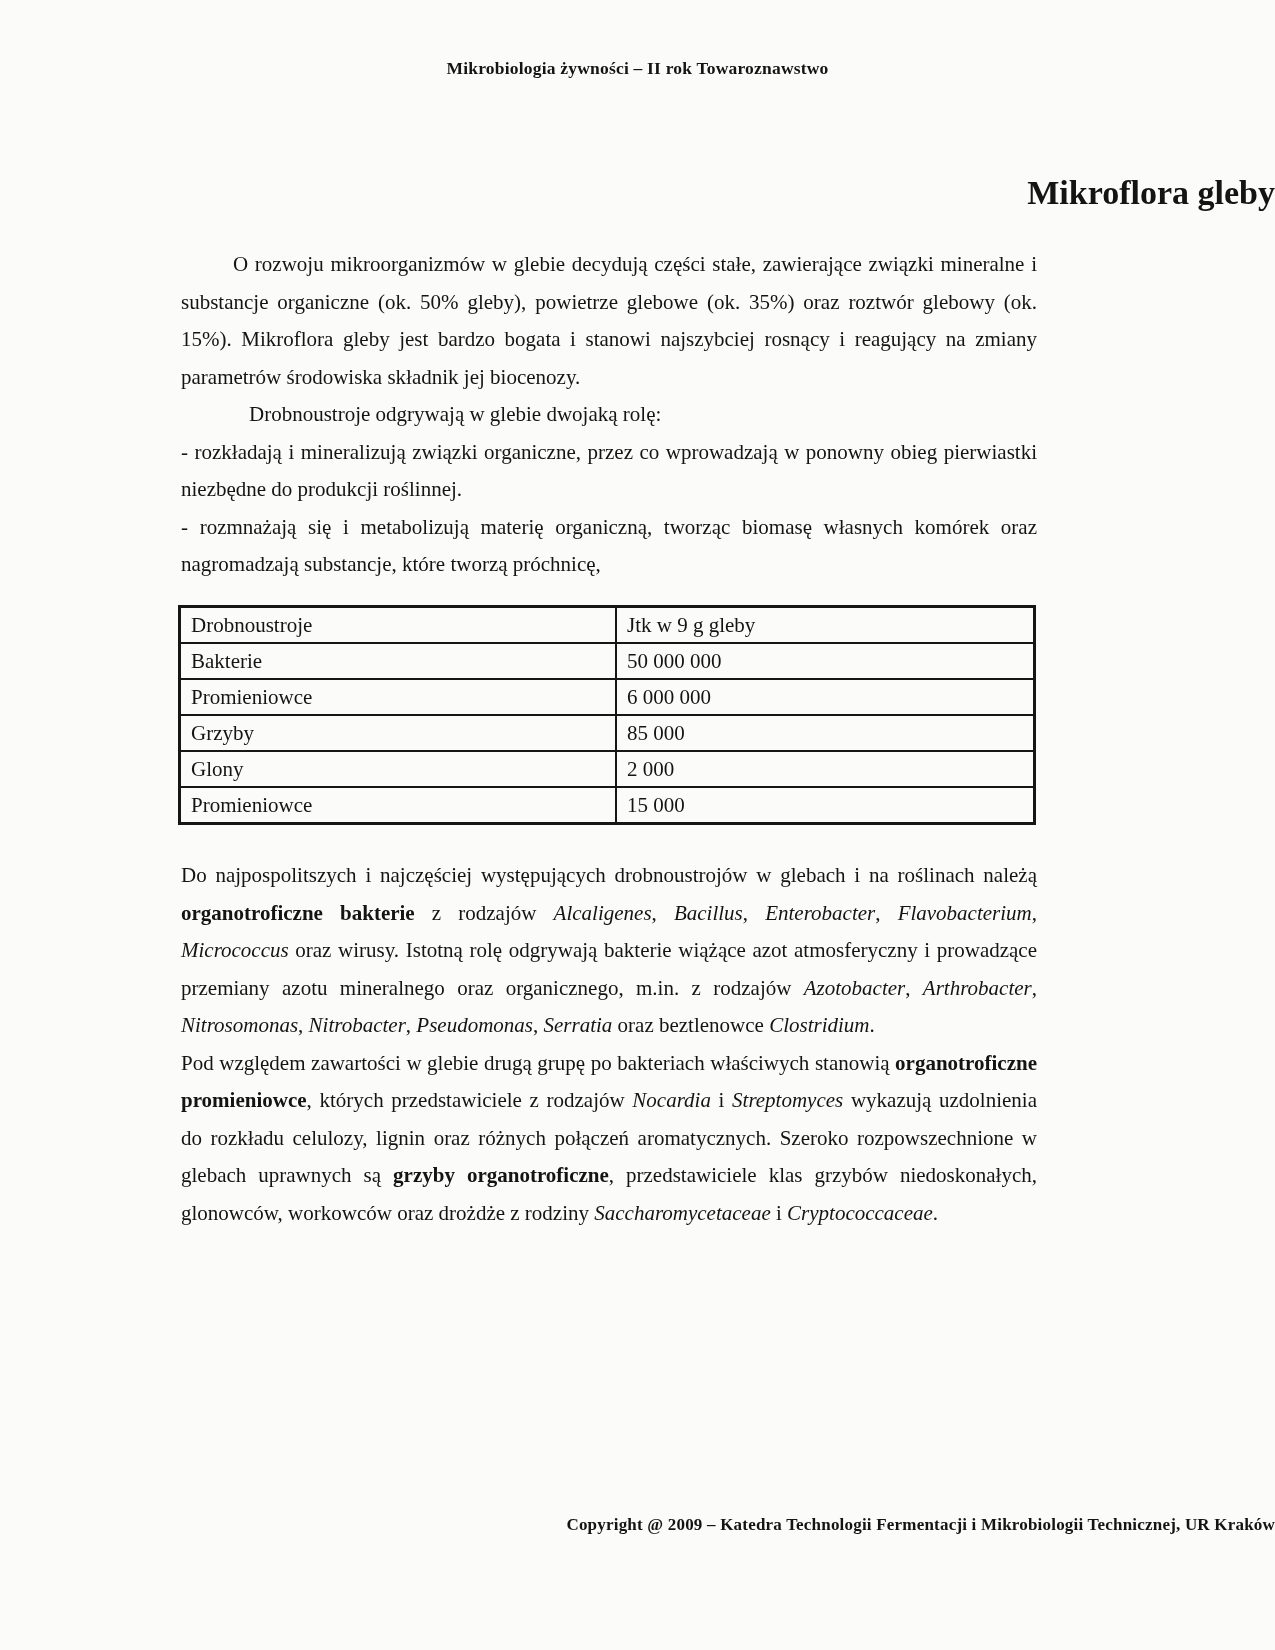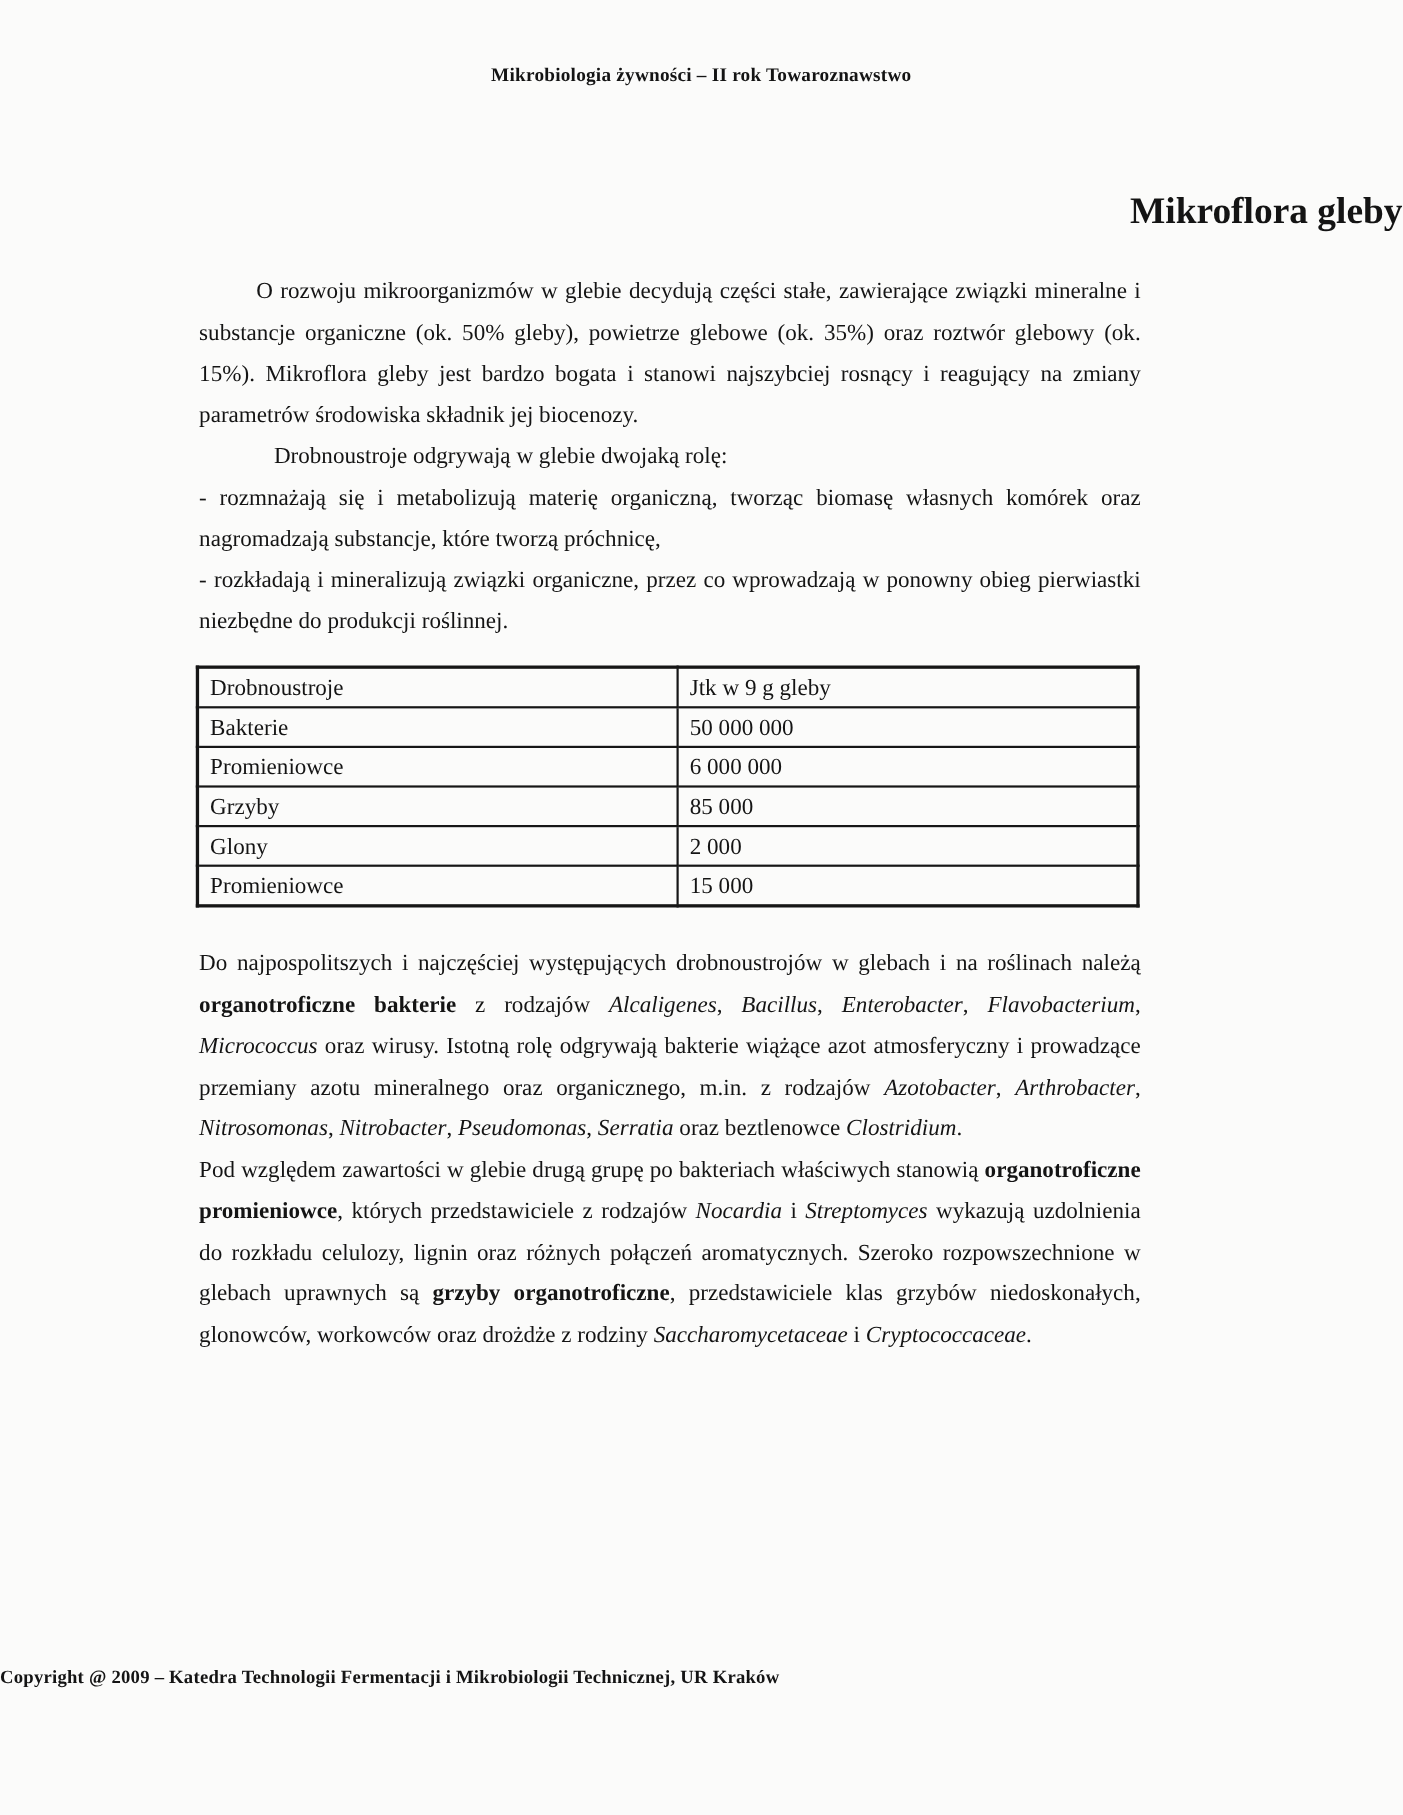--- a/index.html
+++ b/index.html
@@ -50,38 +50,38 @@
   }
   .soil-table { border: 3px solid #161616; font-family: Liberation Serif, serif; }
   .soil-table td.c1 { width: 418px; }
 
   .bottom-block { top: 857px; }
   .b { font-weight: bold; }
   .i { font-style: italic; }
 
   .page-footer {
     position: absolute; top: 1515px; left: 0; width: 100%;
-    text-align: left; font-size: 17px; font-weight: bold;
+    text-align: right; font-size: 17px; font-weight: bold;
     letter-spacing: 0.2px;
   }
 </style>
 </head>
 <body>
 
 <div class="page">
 
   <div class="running-head">Mikrobiologia żywności – II rok Towaroznawstwo</div>
 
   <div class="doc-subtitle">Mikroflora gleby</div>
 
   <div class="col bodytext intro-block">
     <div class="p-indent">O rozwoju mikroorganizmów w glebie decydują części stałe, zawierające związki mineralne i substancje organiczne (ok. 50% gleby), powietrze glebowe (ok. 35%) oraz roztwór glebowy (ok. 15%). Mikroflora gleby jest bardzo bogata i stanowi najszybciej rosnący i reagujący na zmiany parametrów środowiska składnik jej biocenozy.</div>
     <div class="p-indent2">Drobnoustroje odgrywają w glebie dwojaką rolę:</div>
+    <div>- rozkładają i mineralizują związki organiczne, przez co wprowadzają w ponowny obieg pierwiastki niezbędne do produkcji roślinnej.</div>
     <div>- rozmnażają się i metabolizują materię organiczną, tworząc biomasę własnych komórek oraz nagromadzają substancje, które tworzą próchnicę,</div>
-    <div>- rozkładają i mineralizują związki organiczne, przez co wprowadzają w ponowny obieg pierwiastki niezbędne do produkcji roślinnej.</div>
   </div>
 
   <table class="soil-table">
     <tbody>
       <tr>
         <td class="c1">Drobnoustroje</td>
         <td>Jtk w 9 g gleby</td>
       </tr>
       <tr>
         <td class="c1">Bakterie</td>

